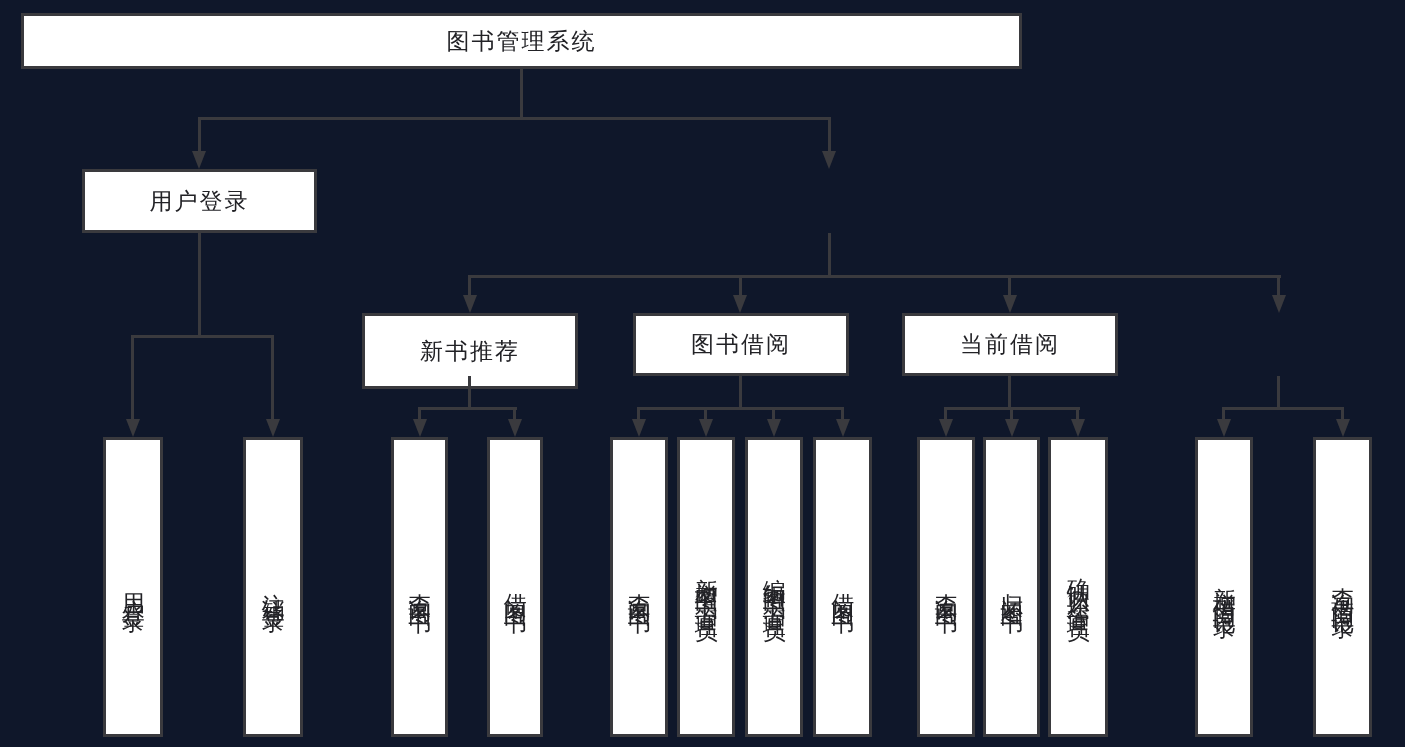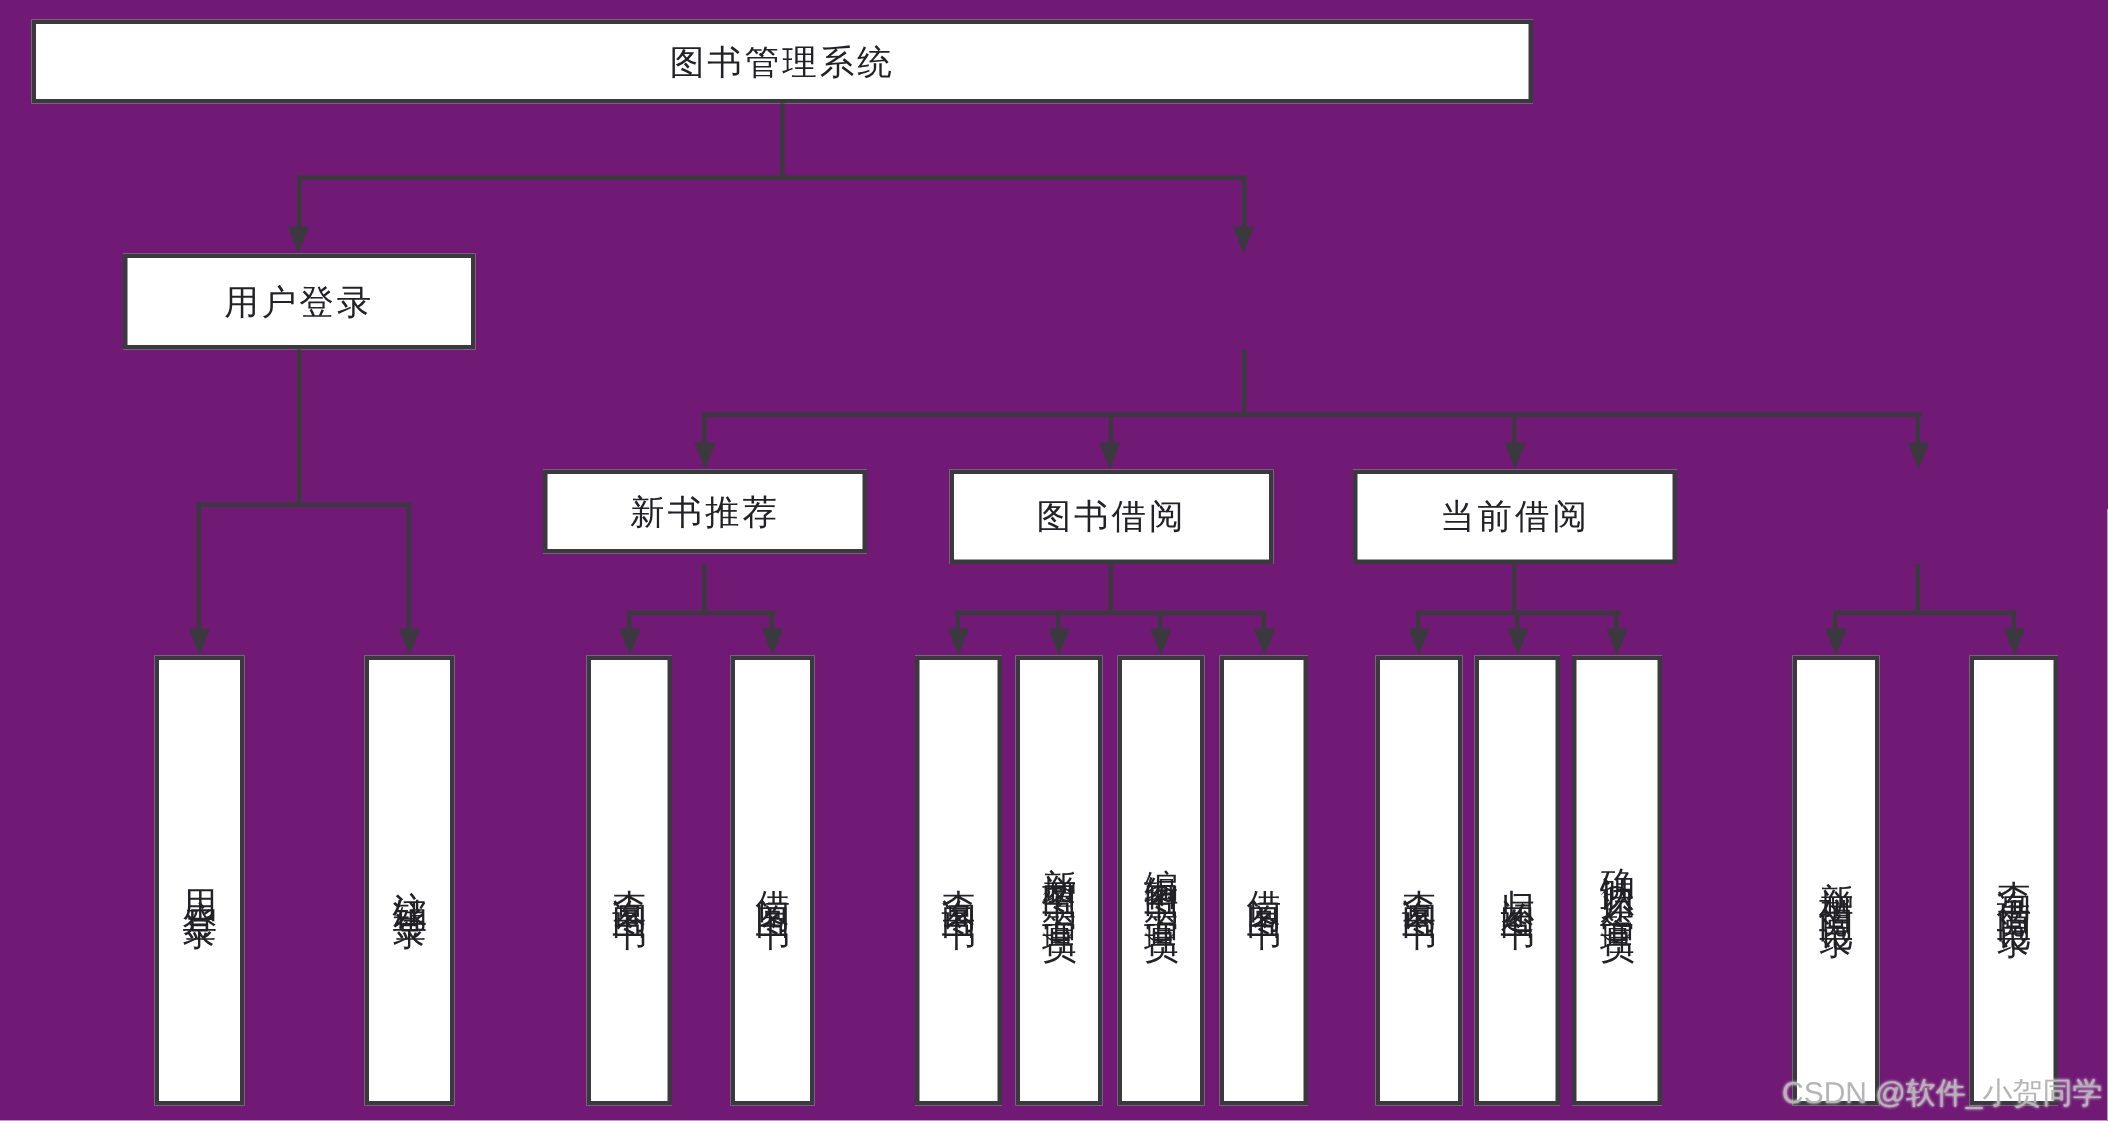--- a/index.html
+++ b/index.html
@@ -1,17 +1,17 @@
 <!DOCTYPE html>
 <html><head>
 <meta charset="utf-8">
 <style>
   html,body{margin:0;padding:0;background:#ffffff;}
   .stage{
-    position:relative;width:1405px;height:747px;background:#701a75;overflow:hidden;
+    position:relative;width:1405px;height:747px;background:#0f172a;overflow:hidden;
     font-family:"Liberation Sans","DejaVu Sans",sans-serif;
   }
   .box{
     position:absolute;box-sizing:border-box;background:#ffffff;
     border:3px solid #3a3a3e;display:flex;align-items:center;justify-content:center;
   }
   .hbox .lbl{
     font-size:23px;letter-spacing:2px;color:#222226;white-space:nowrap;
   }
   .vbox .lbl{
@@ -61,21 +61,21 @@
   <div class="hline" style="left:468px;top:275px;width:813px;"></div>
   <div class="vline" style="left:468px;top:275px;height:20px;"></div>
   <div class="arrow" style="left:463px;top:295px;"></div>
   <div class="vline" style="left:739px;top:275px;height:20px;"></div>
   <div class="arrow" style="left:733px;top:295px;"></div>
   <div class="vline" style="left:1008px;top:275px;height:20px;"></div>
   <div class="arrow" style="left:1003px;top:295px;"></div>
   <div class="vline" style="left:1277px;top:275px;height:20px;"></div>
   <div class="arrow" style="left:1272px;top:295px;"></div>
 
-  <div class="box hbox" style="left:362px;top:313px;width:216px;height:56px;">
+  <div class="box hbox" style="left:362px;top:313px;width:216px;height:76px;">
     <span class="lbl">新书推荐</span>
   </div>
   <div class="box hbox" style="left:902px;top:313px;width:216px;height:63px;">
     <span class="lbl">当前借阅</span>
   </div>
   <div class="box hbox" style="left:633px;top:313px;width:216px;height:63px;">
     <span class="lbl">图书借阅</span>
   </div>
 
   <div class="vline" style="left:468px;top:376px;height:31px;"></div>
@@ -149,15 +149,14 @@
     <span class="lbl">确认归还（管理员）</span>
   </div>
 
   <div class="box vbox" style="left:1195px;top:437px;width:58px;height:300px;">
     <span class="lbl">新增借阅记录</span>
   </div>
   <div class="box vbox" style="left:1313px;top:437px;width:59px;height:300px;">
     <span class="lbl">查询借阅记录</span>
   </div>
 
-  <div class="watermark">CSDN @软件_小贺同学</div>
 
 </div>
 
 </body></html>

